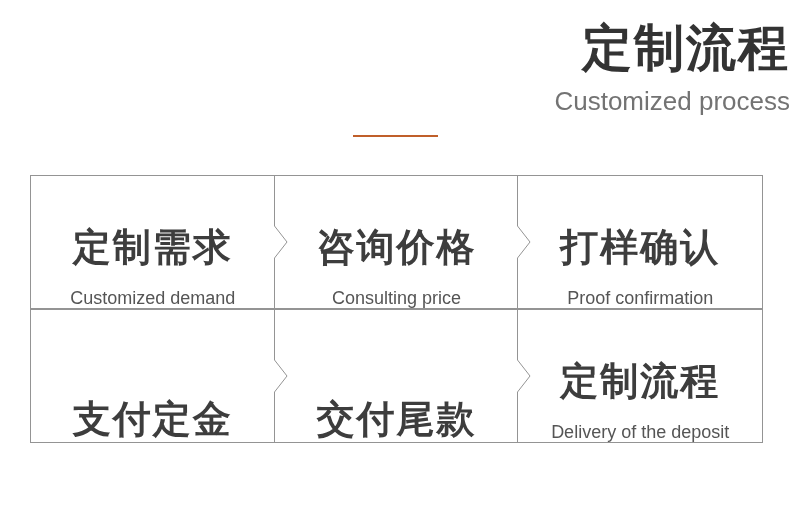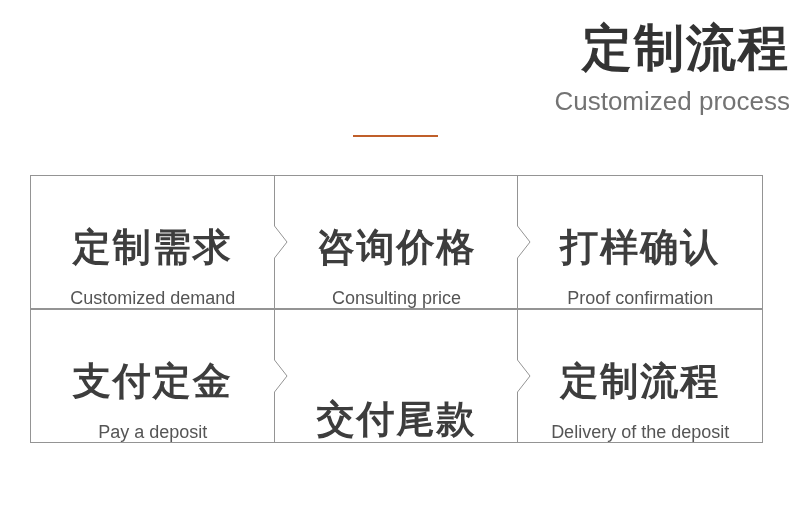--- a/index.html
+++ b/index.html
@@ -122,21 +122,20 @@
       <div class="divider d2">
         <svg width="15" height="132" viewBox="0 0 15 132">
           <path d="M0.5,0 L0.5,50 L13,66 L0.5,82 L0.5,132" fill="#ffffff" stroke="#949494" stroke-width="1"></path>
         </svg>
       </div>
     </div>
 
     <div class="process-row second">
       <div class="process-box">
         <div class="step-cn">支付定金</div>
-        <div class="step-en">Pay a deposit</div>
       </div>
       <div class="process-box">
         <div class="step-cn">交付尾款</div>
       </div>
       <div class="process-box">
         <div class="step-cn">定制流程</div>
         <div class="step-en">Delivery of the deposit</div>
       </div>
       <div class="divider d1">
         <svg width="15" height="132" viewBox="0 0 15 132">

